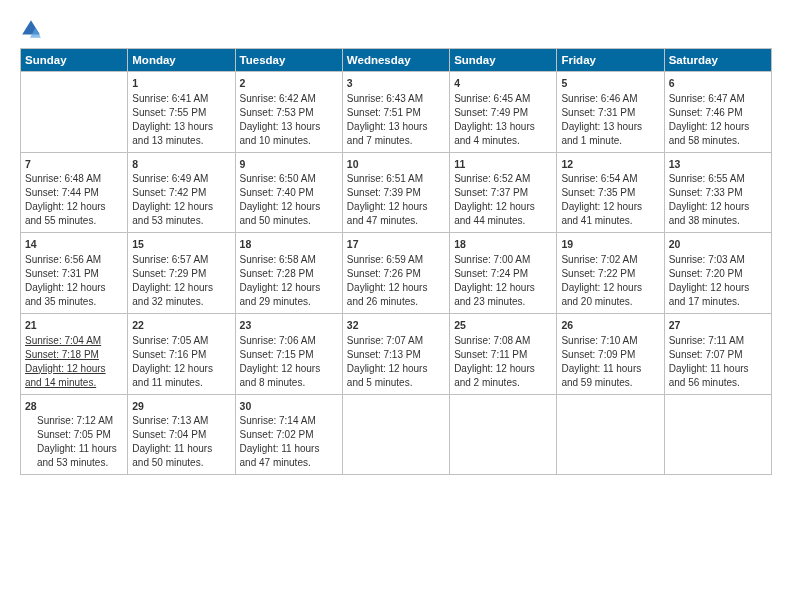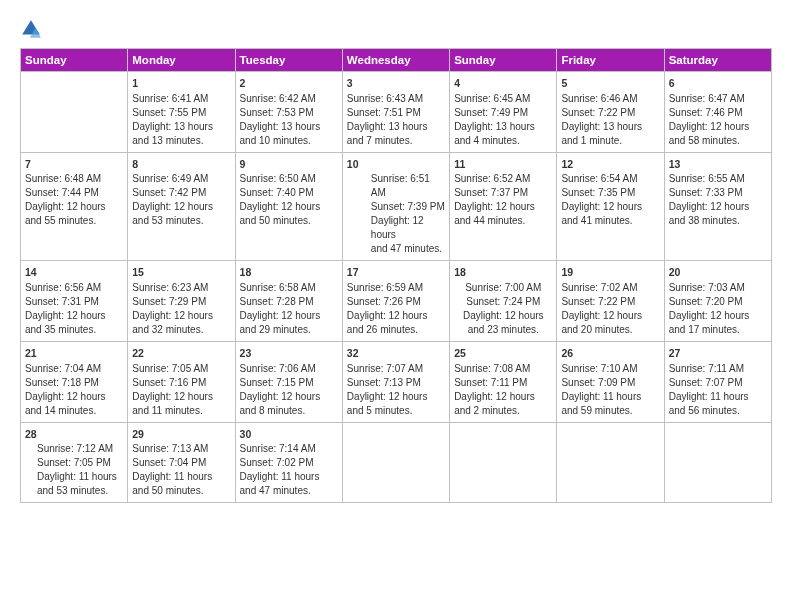--- a/index.html
+++ b/index.html
@@ -51,21 +51,21 @@
       font-size: 13px;
       color: #555;
       margin-top: 2px;
     }
     table {
       width: 100%;
       border-collapse: collapse;
       table-layout: fixed;
     }
     thead tr {
-      background-color: #a21caf;
+      background-color: #0369a1;
     }
     thead th {
       color: #fff;
       font-size: 11.5px;
       font-weight: bold;
       padding: 5px 4px;
       text-align: left;
       border: 1px solid #c0c0c0;
     }
     tbody tr {
@@ -155,21 +155,21 @@
           <td>
             <span class="day-num">4</span>
             <div class="cell-text" style="white-space: pre-line;">Sunrise: 6:45 AM
 Sunset: 7:49 PM
 Daylight: 13 hours
 and 4 minutes.</div>
           </td>
           <td>
             <span class="day-num">5</span>
             <div class="cell-text" style="white-space: pre-line;">Sunrise: 6:46 AM
-Sunset: 7:22 PM
+Sunset: 7:31 PM
 Daylight: 13 hours
 and 1 minute.</div>
           </td>
           <td>
             <span class="day-num">6</span>
             <div class="cell-text" style="white-space: pre-line;">Sunrise: 6:47 AM
 Sunset: 7:46 PM
 Daylight: 12 hours
 and 58 minutes.</div>
           </td>
@@ -191,21 +191,21 @@
           </td>
           <td>
             <span class="day-num">9</span>
             <div class="cell-text" style="white-space: pre-line;">Sunrise: 6:50 AM
 Sunset: 7:40 PM
 Daylight: 12 hours
 and 50 minutes.</div>
           </td>
           <td>
             <span class="day-num">10</span>
-            <div class="cell-text" style="white-space: pre-line; margin-left: 24px;">Sunrise: 6:51 AM
+            <div class="cell-text" style="white-space: pre-line;">Sunrise: 6:51 AM
 Sunset: 7:39 PM
 Daylight: 12 hours
 and 47 minutes.</div>
           </td>
           <td>
             <span class="day-num">11</span>
             <div class="cell-text" style="white-space: pre-line;">Sunrise: 6:52 AM
 Sunset: 7:37 PM
 Daylight: 12 hours
 and 44 minutes.</div>
@@ -228,42 +228,42 @@
         <tr>
           <td>
             <span class="day-num">14</span>
             <div class="cell-text" style="white-space: pre-line;">Sunrise: 6:56 AM
 Sunset: 7:31 PM
 Daylight: 12 hours
 and 35 minutes.</div>
           </td>
           <td>
             <span class="day-num">15</span>
-            <div class="cell-text" style="white-space: pre-line;">Sunrise: 6:23 AM
+            <div class="cell-text" style="white-space: pre-line;">Sunrise: 6:57 AM
 Sunset: 7:29 PM
 Daylight: 12 hours
 and 32 minutes.</div>
           </td>
           <td>
             <span class="day-num">18</span>
             <div class="cell-text" style="white-space: pre-line;">Sunrise: 6:58 AM
 Sunset: 7:28 PM
 Daylight: 12 hours
 and 29 minutes.</div>
           </td>
           <td>
             <span class="day-num">17</span>
             <div class="cell-text" style="white-space: pre-line;">Sunrise: 6:59 AM
 Sunset: 7:26 PM
 Daylight: 12 hours
 and 26 minutes.</div>
           </td>
           <td>
             <span class="day-num">18</span>
-            <div class="cell-text" style="white-space: pre-line; text-align: center;">Sunrise: 7:00 AM
+            <div class="cell-text" style="white-space: pre-line;">Sunrise: 7:00 AM
 Sunset: 7:24 PM
 Daylight: 12 hours
 and 23 minutes.</div>
           </td>
           <td>
             <span class="day-num">19</span>
             <div class="cell-text" style="white-space: pre-line;">Sunrise: 7:02 AM
 Sunset: 7:22 PM
 Daylight: 12 hours
 and 20 minutes.</div>
@@ -272,21 +272,21 @@
             <span class="day-num">20</span>
             <div class="cell-text" style="white-space: pre-line;">Sunrise: 7:03 AM
 Sunset: 7:20 PM
 Daylight: 12 hours
 and 17 minutes.</div>
           </td>
         </tr>
         <tr>
           <td>
             <span class="day-num">21</span>
-            <div class="cell-text" style="white-space: pre-line;">Sunrise: 7:04 AM
+            <div class="cell-text" style="white-space: pre-line; text-decoration: underline;">Sunrise: 7:04 AM
 Sunset: 7:18 PM
 Daylight: 12 hours
 and 14 minutes.</div>
           </td>
           <td>
             <span class="day-num">22</span>
             <div class="cell-text" style="white-space: pre-line;">Sunrise: 7:05 AM
 Sunset: 7:16 PM
 Daylight: 12 hours
 and 11 minutes.</div>

